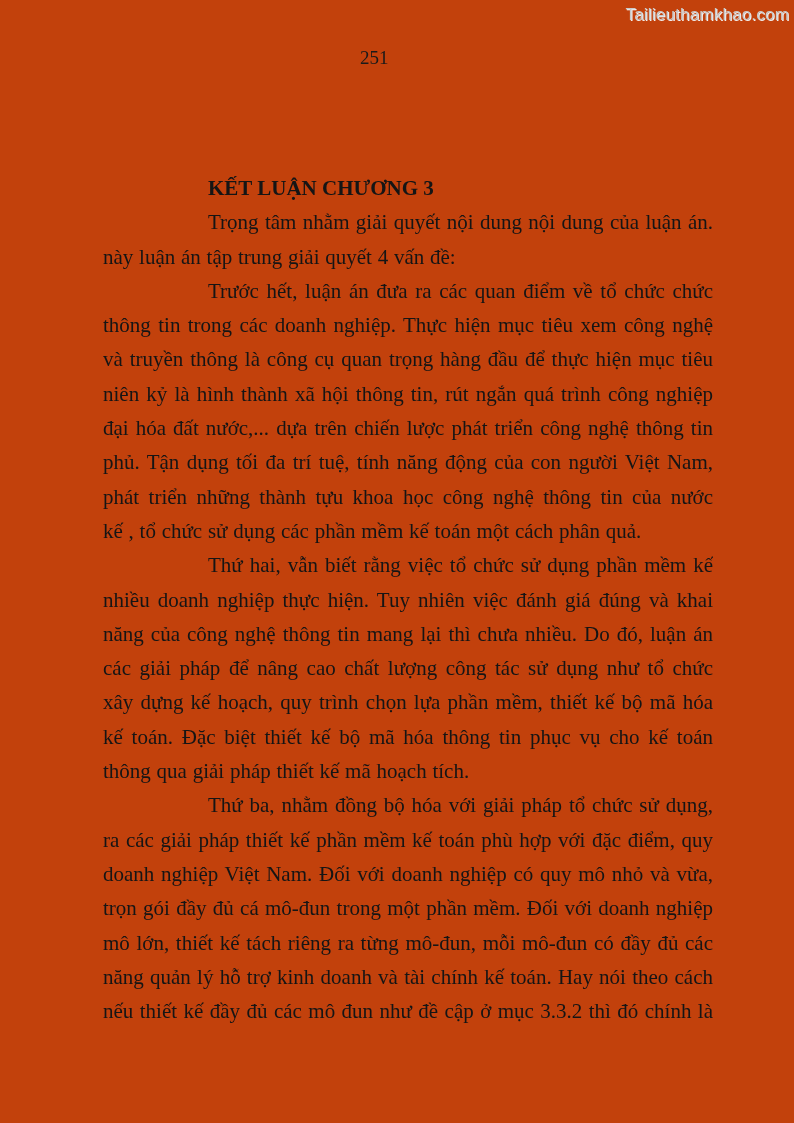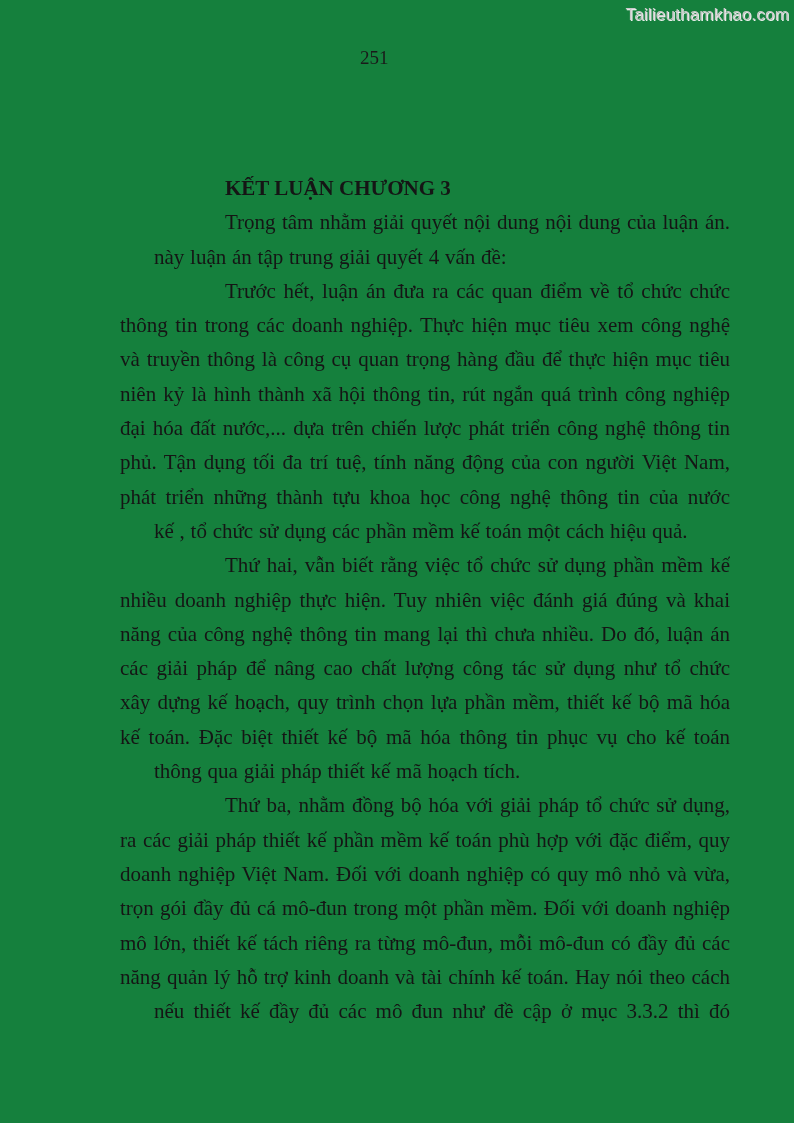--- a/index.html
+++ b/index.html
@@ -5,21 +5,21 @@
 <style>
   html, body {
     margin: 0;
     padding: 0;
     background: #ffffff;
   }
   .page {
     position: relative;
     width: 794px;
     height: 1123px;
-    background: #15803d;
+    background: #c2410c;
     overflow: hidden;
     font-family: "Liberation Serif", serif;
     color: #151515;
   }
   .watermark {
     position: absolute;
     top: 5px;
     right: 5px;
     font-family: "Liberation Sans", sans-serif;
     font-size: 17px;
@@ -34,21 +34,21 @@
     top: 47px;
     left: 360px;
     width: 134px;
     text-align: left;
     font-size: 19px;
     color: #1a1a1a;
   }
   .content {
     position: absolute;
     top: 171px;
-    left: 120px;
+    left: 103px;
     width: 610px;
     font-size: 21px;
   }
   .heading {
     height: 34.3px;
     line-height: 34.3px;
     margin-left: 105px;
     font-weight: bold;
     font-size: 21px;
     white-space: nowrap;
@@ -63,21 +63,20 @@
     overflow: hidden;
     text-align: justify;
     text-align-last: justify;
     word-spacing: 0.5px;
   }
   .line.first {
     text-indent: 105px;
   }
   .line.last {
     text-align-last: left;
-    margin-left: 34px;
   }
 </style>
 </head>
 <body>
 
 <div class="page">
 
   <div class="watermark">Tailieuthamkhao.com</div>
 
   <div class="page-number">251</div>
@@ -91,21 +90,21 @@
           <div class="line last">này luận án tập trung giải quyết 4 vấn đề:</div>
         </div>
         <div class="paragraph">
           <div class="line first">Trước hết, luận án đưa ra các quan điểm về tổ chức chức hệ thống</div>
           <div class="line">thông tin trong các doanh nghiệp. Thực hiện mục tiêu xem công nghệ thông tin</div>
           <div class="line">và truyền thông là công cụ quan trọng hàng đầu để thực hiện mục tiêu thiên</div>
           <div class="line">niên kỷ là hình thành xã hội thông tin, rút ngắn quá trình công nghiệp hóa, hiện</div>
           <div class="line">đại hóa đất nước,... dựa trên chiến lược phát triển công nghệ thông tin của Chính</div>
           <div class="line">phủ. Tận dụng tối đa trí tuệ, tính năng động của con người Việt Nam, kế thừa và</div>
           <div class="line">phát triển những thành tựu khoa học công nghệ thông tin của nước ngoài để thiết</div>
-          <div class="line last">kế , tổ chức sử dụng các phần mềm kế toán một cách hiệu quả.</div>
+          <div class="line last">kế , tổ chức sử dụng các phần mềm kế toán một cách phân quả.</div>
         </div>
         <div class="paragraph">
           <div class="line first">Thứ hai, vẫn biết rằng việc tổ chức sử dụng phần mềm kế toán đã có</div>
           <div class="line">nhiều doanh nghiệp thực hiện. Tuy nhiên việc đánh giá đúng và khai thác tiềm</div>
           <div class="line">năng của công nghệ thông tin mang lại thì chưa nhiều. Do đó, luận án đã đưa ra</div>
           <div class="line">các giải pháp để nâng cao chất lượng công tác sử dụng như tổ chức khảo sát,</div>
           <div class="line">xây dựng kế hoạch, quy trình chọn lựa phần mềm, thiết kế bộ mã hóa thông tin</div>
           <div class="line">kế toán. Đặc biệt thiết kế bộ mã hóa thông tin phục vụ cho kế toán quản trị</div>
           <div class="line last">thông qua giải pháp thiết kế mã hoạch tích.</div>
         </div>

